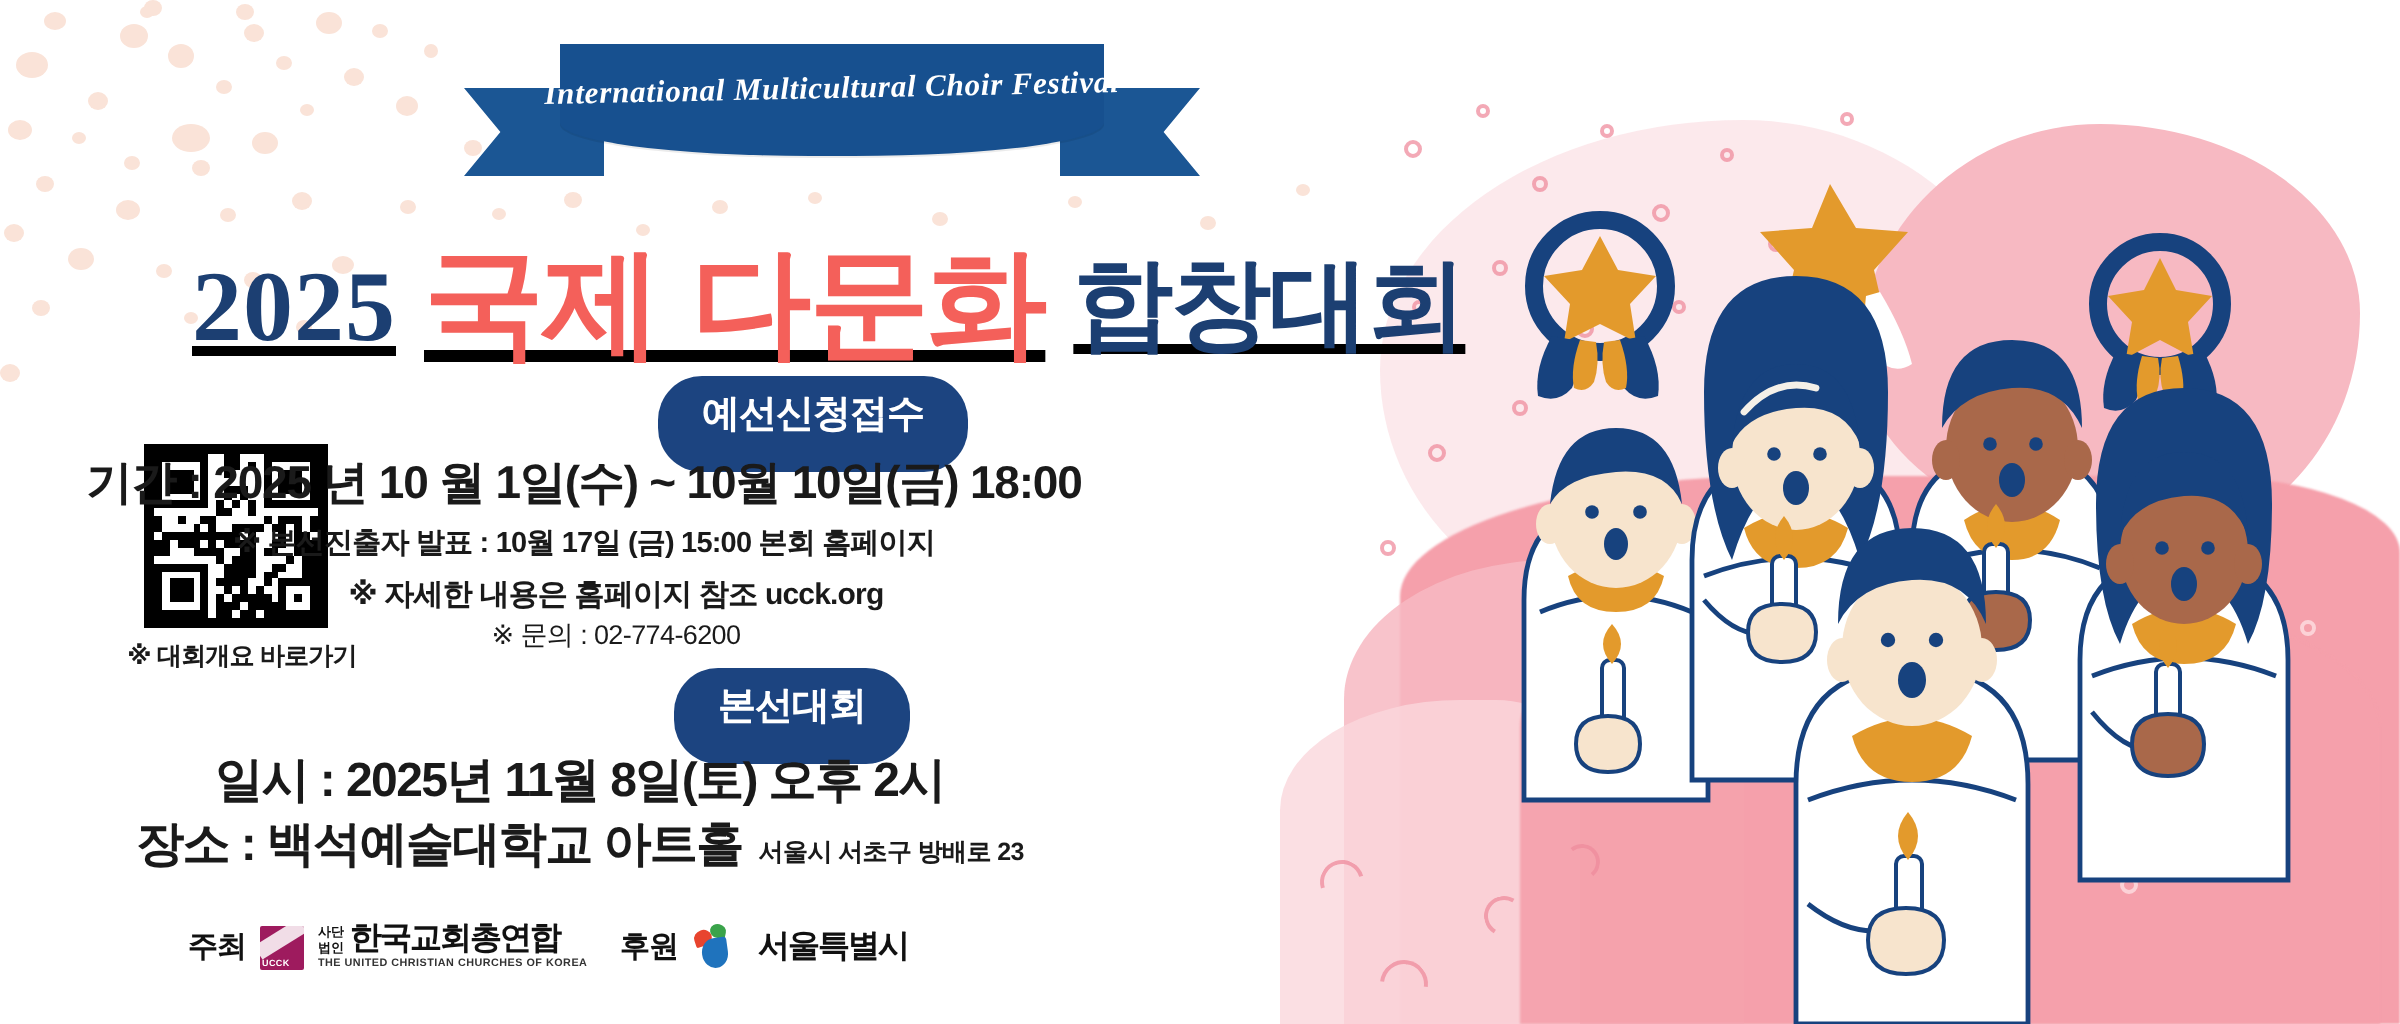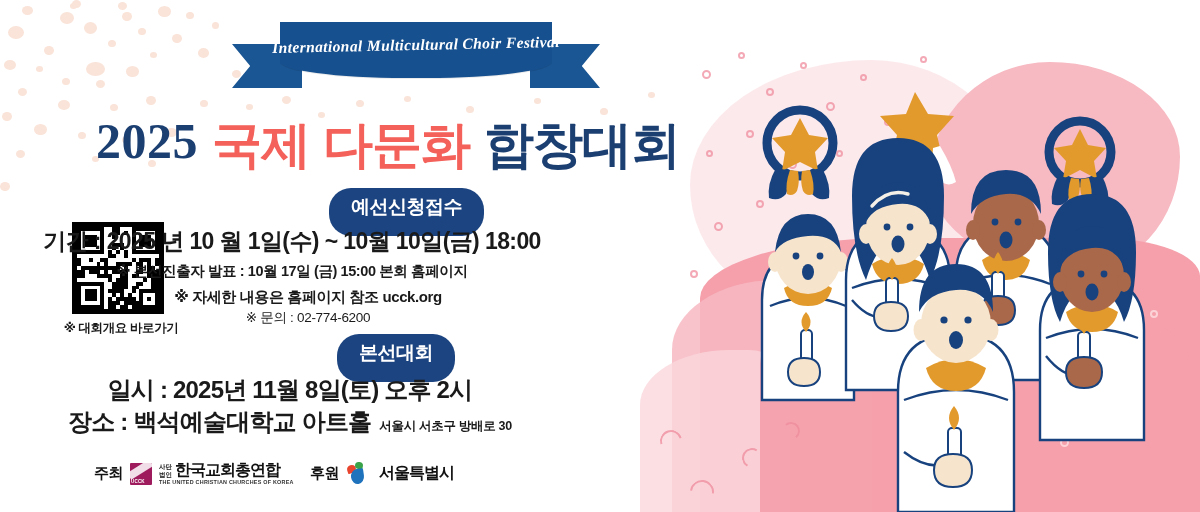--- a/index.html
+++ b/index.html
@@ -65,31 +65,32 @@
     font-weight: bold;
     font-size: 15.5px;
     letter-spacing: .4px;
     transform: rotate(-1.2deg);
     white-space: nowrap;
   }
 
   
   .title-row {
     position: absolute; left: 96px; top: 112px;
-    display: flex; align-items: flex-start; gap: 14px;
+    display: flex; align-items: center; gap: 14px;
     white-space: nowrap;
+    text-decoration: underline;
   }
   .t-year {
     font-family: "Liberation Serif", "DejaVu Serif", serif;
     font-weight: bold; font-size: 50px; color: #1c3f72;
     letter-spacing: .5px;
   }
   .t-red {
     font-family: "Liberation Sans", "DejaVu Sans", sans-serif;
-    font-weight: bold; font-size: 50px; color: #f4605a;
+    font-weight: bold; font-size: 60px; color: #f4605a;
     letter-spacing: -1px;
   }
   .t-navy {
     font-family: "Liberation Sans", "DejaVu Sans", sans-serif;
     font-weight: bold; font-size: 50px; color: #1c3f72;
     letter-spacing: -1px;
   }
 
   
   .badge {
@@ -788,21 +789,21 @@
   <div class="info-line sub2">※ 자세한 내용은 홈페이지 참조 ucck.org</div>
   <div class="info-line sub3">※ 문의 : 02-774-6200</div>
 
   <div class="badge" id="badge-main">본선대회</div>
 
   <div class="info-line when">
     <span class="lbl">일시 : </span><span>2025년 11월 8일(토) 오후 2시</span>
   </div>
 
   <div class="info-line where">
-    <span class="lbl">장소 : </span><span>백석예술대학교 아트홀</span><span class="addr">서울시 서초구 방배로 30</span>
+    <span class="lbl">장소 : </span><span>백석예술대학교 아트홀</span><span class="addr">서울시 서초구 방배로 23</span>
   </div>
 
   <div class="footer">
 
     <div class="credit" id="credit-host">
       <span class="credit-label">주최</span>
       <span class="ucck-mark"></span>
       <span class="ucck-text">
         <span class="ucck-top">
           <span class="ucck-corp">

